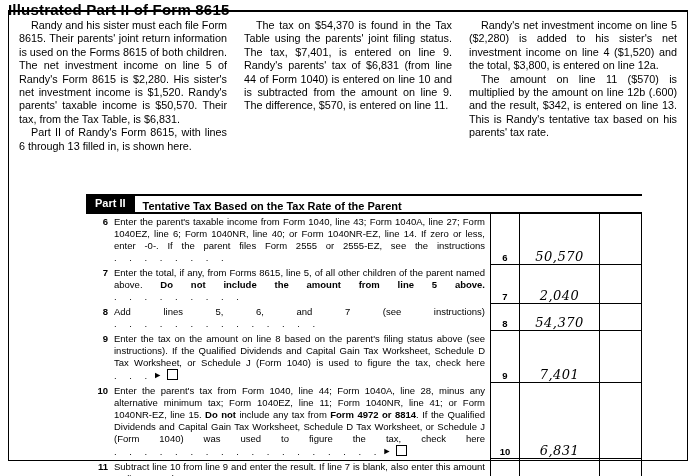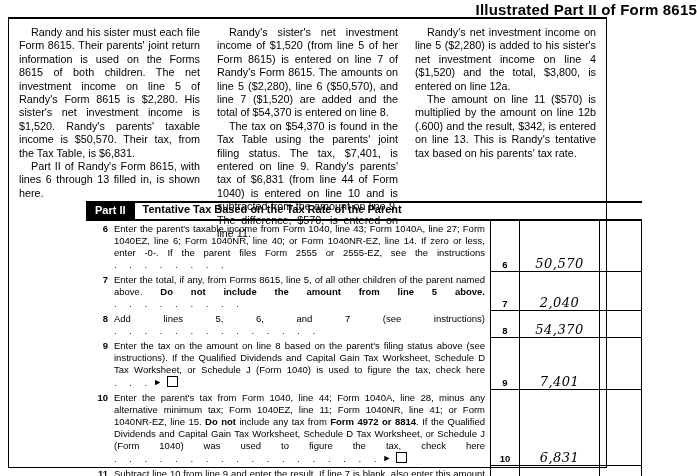--- a/index.html
+++ b/index.html
@@ -1,40 +1,40 @@
 <!DOCTYPE html>
 <html><head>
 <meta charset="utf-8">
 <style>
   html,body { margin:0; padding:0; background:#fff; }
   .page {
     position:relative; width:697px; height:476px; background:#ffffff;
     font-family:"Liberation Sans", sans-serif; color:#000; overflow:hidden;
   }
   .title {
-    margin:0; padding:1px 0 0 8px; font-size:15px; font-weight:bold; letter-spacing:.2px;text-align:right;
+    margin:0; padding:1px 0 0 8px; font-size:15px; font-weight:bold; letter-spacing:.2px;
   }
   .content-box {
-    position:absolute; left:8px; top:17px; width:599px; height:451px;
+    position:absolute; left:8px; top:10px; width:680px; height:451px;
     border:1px solid #000; border-top:2px solid #000; box-sizing:border-box;
   }
   .cols {
     display:flex; gap:17px; padding:7px 10px 4px 10px;
   }
   .col { width:211px; }
   .para {
     margin:0; font-size:10.8px; line-height:13.4px; text-align:justify; text-indent:12px;
   }
   
   .form {
     position:absolute; left:77px; top:182px; width:556px;
     border-bottom:2px solid #000;
   }
   .form-header {
-    display:flex; align-items:flex-start;
+    display:flex; align-items:flex-end;
     border-top:2px solid #000; border-bottom:2px solid #000;
     height:16px;
   }
   .part-label {
     background:#000; color:#fff; font-weight:bold; font-size:11px;
     padding:1px 9px 2px 9px; height:13px; line-height:13px;
   }
   .part-title { font-weight:bold; font-size:11px; margin-left:8px; }
   .frow { display:grid; grid-template-columns:28px 1fr 30px 80px 42px; }
   .mnum {
@@ -73,21 +73,20 @@
 <div class="page">
   <h1 class="title">Illustrated Part II of Form 8615</h1>
 
   <div class="content-box">
     <div class="cols">
       <div class="col">
         <p class="para">Randy and his sister must each file Form 8615. Their parents' joint return information is used on the Forms 8615 of both children. The net investment income on line 5 of Randy's Form 8615 is $2,280. His sister's net investment income is $1,520. Randy's parents' taxable income is $50,570. Their tax, from the Tax Table, is $6,831.</p>
         <p class="para">Part II of Randy's Form 8615, with lines 6 through 13 filled in, is shown here.</p>
       </div>
       <div class="col">
-        <p class="para">Randy's sister's net investment income of $1,520 (from line 5 of her Form 8615) is entered on line 7 of Randy's Form 8615. The amounts on line 5 ($2,280), line 6 ($50,570), and line 7 ($1,520) are added and the total of $54,370 is entered on line 8.</p>
         <p class="para">The tax on $54,370 is found in the Tax Table using the parents' joint filing status. The tax, $7,401, is entered on line 9. Randy's parents' tax of $6,831 (from line 44 of Form 1040) is entered on line 10 and is subtracted from the amount on line 9. The difference, $570, is entered on line 11.</p>
       </div>
       <div class="col">
         <p class="para">Randy's net investment income on line 5 ($2,280) is added to his sister's net investment income on line 4 ($1,520) and the total, $3,800, is entered on line 12a.</p>
         <p class="para">The amount on line 11 ($570) is multiplied by the amount on line 12b (.600) and the result, $342, is entered on line 13. This is Randy's tentative tax based on his parents' tax rate.</p>
       </div>
     </div>
 
     <div class="form">
       <div class="form-header">

